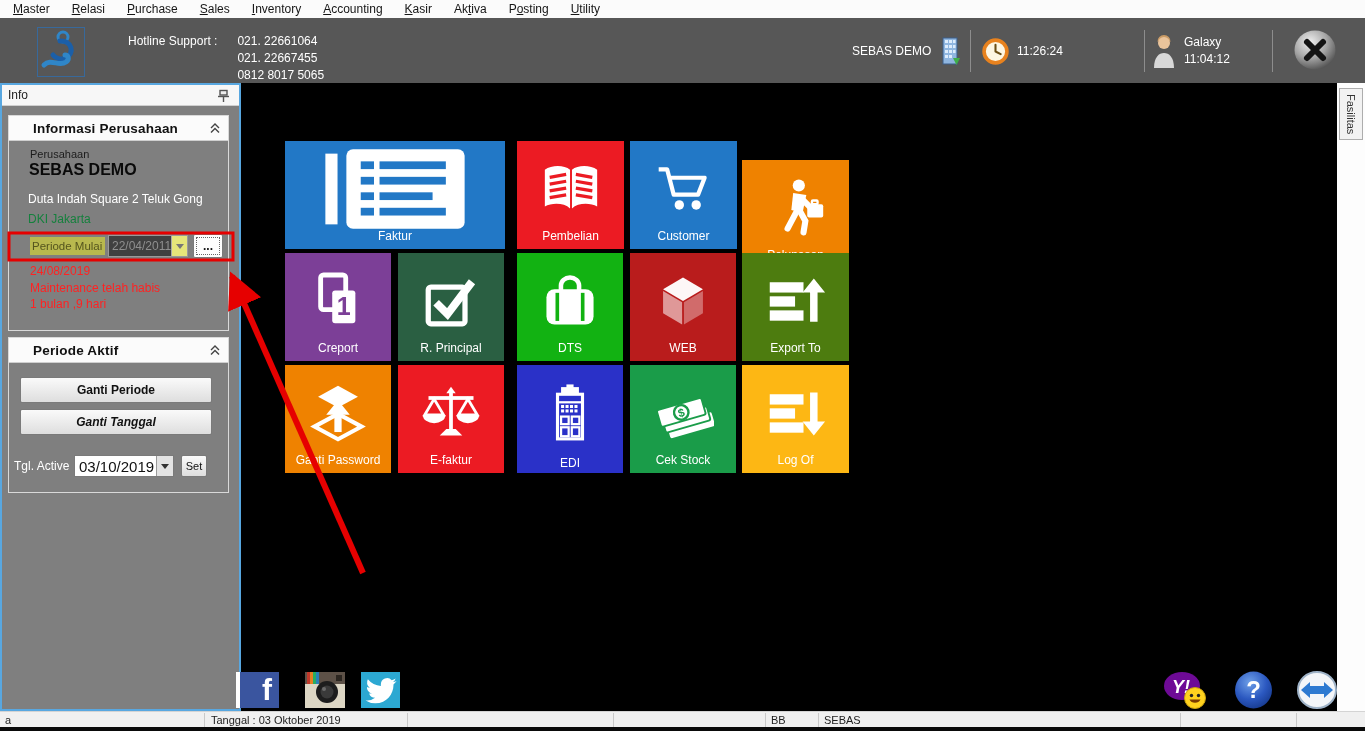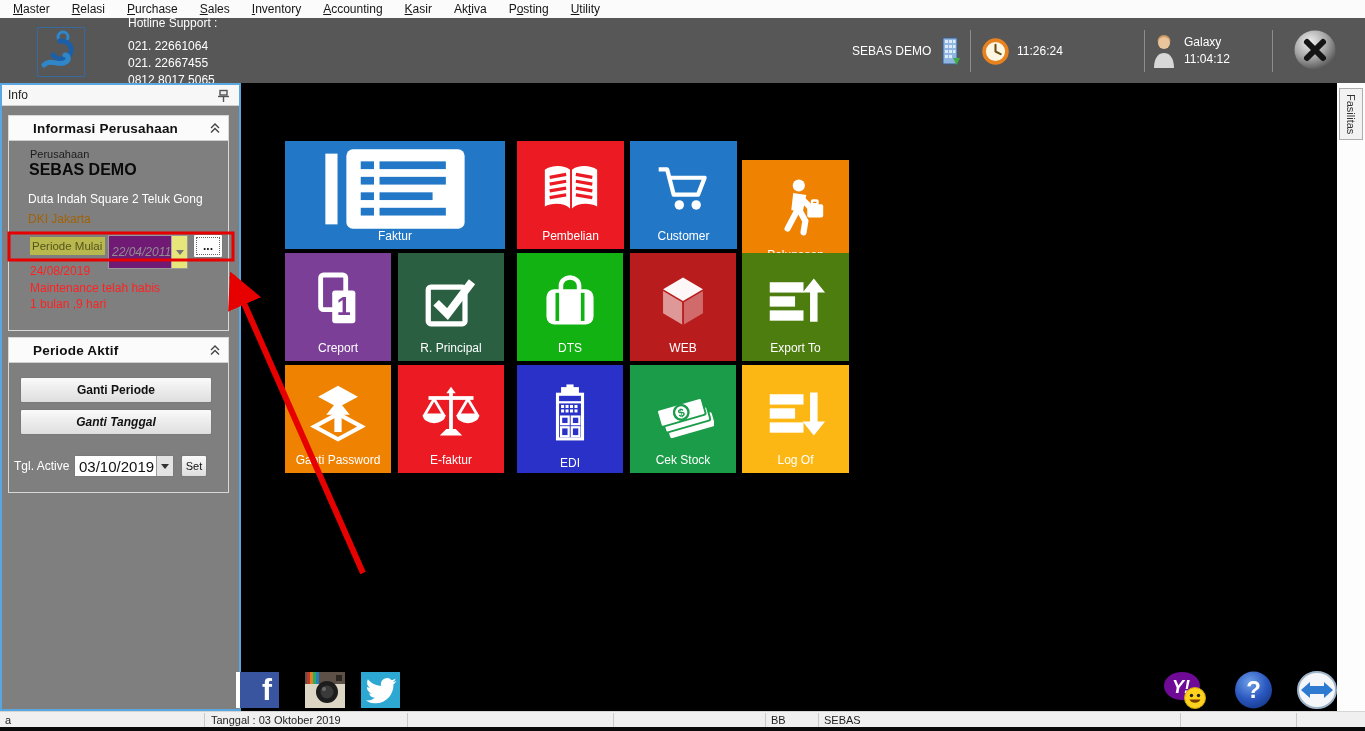--- a/index.html
+++ b/index.html
@@ -7,21 +7,21 @@
        font-family:"Liberation Sans",sans-serif;-webkit-font-smoothing:antialiased;}
   .abs{position:absolute;}
   
   .menubar{position:absolute;left:0;top:0;width:1365px;height:18px;background:#fbfbfb;
            display:flex;align-items:center;padding-left:2px;box-sizing:border-box;}
   .mi{font-size:12px;color:#161616;padding:0 11px;line-height:18px;cursor:default;white-space:nowrap;}
   .mi .u{text-decoration:underline;}
   
   .header{position:absolute;left:0;top:18px;width:1365px;height:65px;background:#575757;}
   .logo-box{position:absolute;left:37px;top:27px;width:46px;height:48px;border:1px solid #38699b;}
-  .hotline{position:absolute;left:128px;top:15px;display:flex;gap:6px;color:#fff;font-size:12px;line-height:17px;flex-direction:column;}
+  .hotline{position:absolute;left:128px;top:33px;display:flex;gap:20px;color:#fff;font-size:12px;line-height:17px;}
   .hd-cluster{position:absolute;display:flex;align-items:center;gap:8px;height:40px;color:#fff;font-size:12px;}
   .hd-divider{position:absolute;width:1px;height:42px;background:#8d8d8d;top:30px;}
   .hd-col{display:flex;flex-direction:column;line-height:17px;}
   
   .sidebar{position:absolute;left:0;top:83px;width:241px;height:628px;background:#7f7f7f;
            border:2px solid #58a7e0;box-sizing:border-box;}
   .info-bar{position:absolute;left:2px;top:85px;width:237px;height:21px;background:#f7f7f7;
             border-bottom:1px solid #cfcfcf;display:flex;align-items:center;box-sizing:border-box;}
   .info-bar span{font-size:12px;color:#222;padding-left:6px;}
   .pin{position:absolute;right:9px;top:4px;}
@@ -178,26 +178,26 @@
     <div class="panel-hd">
       <b>Informasi Perusahaan</b>
       <svg class="chev" width="12" height="12" viewBox="0 0 12 12">
         <path d="M2 6 L6 2 L10 6 M2 10.5 L6 6.5 L10 10.5" stroke="#444" stroke-width="1.4" fill="none"></path>
       </svg>
     </div>
   </div>
   <div class="sb-txt" style="left:30px;top:148px;color:#1c1c1c;font-size:11px;">Perusahaan</div>
   <div class="sb-txt" style="left:29px;top:161px;color:#0a0a0a;font-size:16px;font-weight:bold;">SEBAS DEMO</div>
   <div class="sb-txt" style="left:28px;top:192px;color:#fff;">Duta Indah Square 2 Teluk Gong</div>
-  <div class="sb-txt" style="left:28px;top:212px;color:#a16207;">DKI Jakarta</div>
+  <div class="sb-txt" style="left:28px;top:212px;color:#15803d;">DKI Jakarta</div>
 
   <div class="abs" style="left: 30px; top: 237px; width: 75px; height: 18px; display: flex; align-items: center; padding-left: 2px; box-sizing: border-box; background-color: rgb(184, 184, 78); color: rgb(85, 85, 30);">
     <span style="font-size:11.5px;">Periode Mulai</span>
   </div>
-  <div class="abs" style="left: 108px; top: 235px; width: 80px; height: 34px; border: 1px solid rgb(154, 154, 154); box-sizing: border-box; display: flex; align-items: center; background-color: #701a75; color: rgb(143, 143, 143); font-style: italic;">
+  <div class="abs" style="left: 108px; top: 235px; width: 80px; height: 22px; border: 1px solid rgb(154, 154, 154); box-sizing: border-box; display: flex; align-items: center; background-color: #404040; color: rgb(143, 143, 143);">
     <span style="flex:1;padding-left:3px;font-size:12px;">22/04/2011</span>
     <span class="dd-btn" style="background:#e6e67a;border-left:1px solid #aaa;">
         <span class="tri" style="border-top-color:#777;"></span>
       </span>
   </div>
   <div class="btn3d" style="left:193px;top:234px;width:30px;height:24px;background:#fdfdfd;outline:1px dotted #666;outline-offset:-4px;">...</div>
 
   <div class="sb-txt" style="left: 30px; top: 264px; color: rgb(255, 34, 34);">24/08/2019</div>
   <div class="sb-txt" style="left: 30px; top: 281px; color: rgb(255, 34, 34);">Maintenance telah habis</div>
   <div class="sb-txt" style="left: 30px; top: 297px; color: rgb(255, 34, 34);">1 bulan ,9 hari</div>

